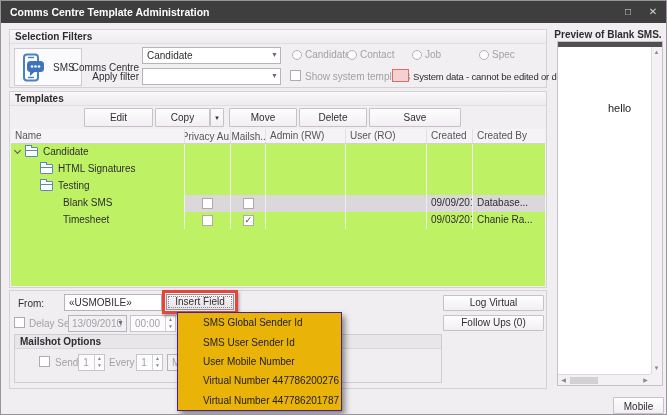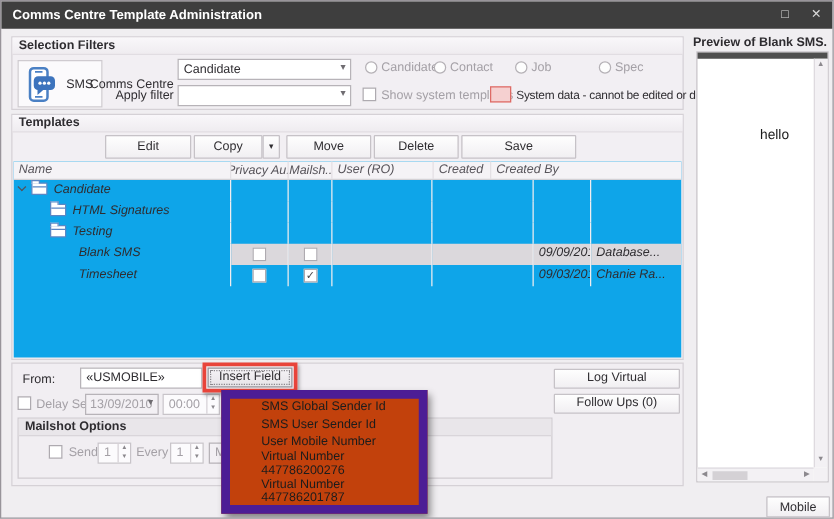--- a/index.html
+++ b/index.html
@@ -37,21 +37,21 @@
   .checkbox.checked::after { content: "✓"; position: absolute; left: 1px; top: -1px; font-size: 9px; color: #4f4c51; }
   .dim { color: #a4a0a6; }
   .swatch { position: absolute; width: 17px; height: 13px; background: #f5d0d0; border: 1px solid #dd6b66; }
   
   #templates { left: 8px; top: 90px; width: 538px; height: 197px; }
   .btn {
     position: absolute; height: 19px; background: linear-gradient(#fefefe, #f1eff2);
     border: 1px solid #c6c2c7; border-radius: 1px; text-align: center; line-height: 17px; color: #2f2d31; cursor: default;
   }
   .toolbar-row { position: absolute; left: 0; top: 16px; width: 100%; height: 22px; }
-  .grid { position: absolute; left: 1px; right: 1px; top: 37px; bottom: 1px; background: #0ea5e9; overflow: hidden; font-style: italic; }
+  .grid { position: absolute; left: 1px; right: 1px; top: 37px; bottom: 1px; background: #bef264; overflow: hidden; }
   .grid-head { display: flex; height: 15px; background: #f5f3f6; border-bottom: 1px solid #d4d1d5; }
   .gh-cell { padding: 1px 0 0 4px; color: #57545a; border-right: 1px solid #e3e0e4; overflow: hidden; white-space: nowrap; }
   .grid-row { display: flex; height: 17px; }
   .g-cell { border-right: 1px solid #efedf0; overflow: hidden; white-space: nowrap; padding-top: 2px; position: relative; }
   .grid-row.selected .g-cell.shade { background: #dbd8dc; }
   .c-name { width: 174px; } .c-priv { width: 46px; } .c-mail { width: 35px; }
   .c-admin { width: 80px; } .c-user { width: 81px; } .c-created { width: 46px; padding-left: 4px; } .c-createdby { flex: 1; padding-left: 4px; border-right: none; }
   .c-priv, .c-mail { display: flex; justify-content: center; align-items: center; padding-top: 0; }
   .tree-chevron { display: inline-block; width: 5px; height: 5px; border-right: 1px solid #55525a; border-bottom: 1px solid #55525a; transform: rotate(45deg); margin: 0 5px 2px 4px; }
   .folder { display: inline-block; position: relative; width: 13px; height: 10px; border: 1px solid #5b87c5; border-radius: 1px; background: #fff; vertical-align: -2px; margin-right: 5px; }
@@ -64,21 +64,21 @@
   .spin-box { position: absolute; height: 17px; background: #fcfbfd; border: 1px solid #c8c4c9; color: #a4a0a6; }
   .spin-box .num { position: absolute; left: 0; right: 11px; top: 2px; text-align: center; }
   .spin-col { position: absolute; right: 0; top: 0; bottom: 0; width: 10px; border-left: 1px solid #d5d1d6; font-size: 5px; color: #8b888d; text-align: center; line-height: 7px; }
   .insert-highlight { position: absolute; left: 152px; top: -1px; width: 76px; height: 24px; border: 3px solid #e8443a; z-index: 19; box-shadow: 1px 2px 3px rgba(0,0,0,.35); background: #f1eef2; }
   .insert-btn { position: absolute; left: 1px; top: 1px; width: 68px; height: 16px; background: linear-gradient(#f5f3f6, #e7e4e8); border: 1px solid #97949a; outline: 1px dotted #8b888d; outline-offset: -3px; text-align: center; line-height: 14px; }
   #mailshot { position: absolute; left: 4px; top: 43px; width: 428px; height: 49px; border: 1px solid #d0ccd1; }
   #mailshot .group-header { background: #e9e6ea; border-bottom: 1px solid #d9d5da; }
   
   .menu {
     position: absolute; left: 176px; top: 311px; width: 165px; height: 99px;
-    background: #c2410c; border: 7px solid #4c1d95; z-index: 20; box-shadow: 3px 4px 6px rgba(0,0,0,.45);
+    background: #eab308; border: 1px solid #4c1d95; z-index: 20; box-shadow: 3px 4px 6px rgba(0,0,0,.45);
     display: flex; flex-direction: column;
   }
   .menu-item { flex: 1; padding-left: 25px; display: flex; align-items: center; color: #1c1c1c; cursor: default; }
   
   #preview { position: absolute; left: 551px; top: 28px; width: 112px; height: 362px; }
   #preview .p-title { text-align: center; font-weight: bold; color: #2e2c30; height: 12px; }
   .p-box { position: absolute; left: 5px; top: 12px; width: 106px; height: 345px; background: #fff; border: 1px solid #c5c1c6; }
   .p-strip { position: absolute; left: 0; top: 0; right: 0; height: 5px; background: #4f4f4f; }
   .p-text { position: absolute; left: 50px; top: 60px; font-size: 11px; color: #1c1c1c; }
   .vscroll { position: absolute; right: 0; top: 5px; bottom: 11px; width: 11px; background: #f3f1f4; border-left: 1px solid #dedadf; }
@@ -154,20 +154,21 @@
       <div class="btn" style="left:200px;width:14px;font-size:7px;">▾</div>
       <div class="btn" style="left:219px;width:68px;">Move</div>
       <div class="btn" style="left:289px;width:68px;">Delete</div>
       <div class="btn" style="left:359px;width:92px;">Save</div>
     </div>
     <div class="grid">
       <div class="grid-head">
         <div class="gh-cell c-name">Name</div>
         <div class="gh-cell c-priv">Privacy Au...</div>
         <div class="gh-cell c-mail">Mailsh...</div>
+        <div class="gh-cell c-admin">Admin (RW)</div>
         <div class="gh-cell c-user">User (RO)</div>
         <div class="gh-cell c-created">Created</div>
         <div class="gh-cell c-createdby">Created By</div>
       </div>
 
       <div class="grid-row">
         <div class="g-cell c-name"><span class="tree-chevron"></span><span class="folder"></span><span>Candidate</span></div>
         <div class="g-cell c-priv"></div>
           <div class="g-cell c-mail"></div>
           <div class="g-cell c-admin"></div>

